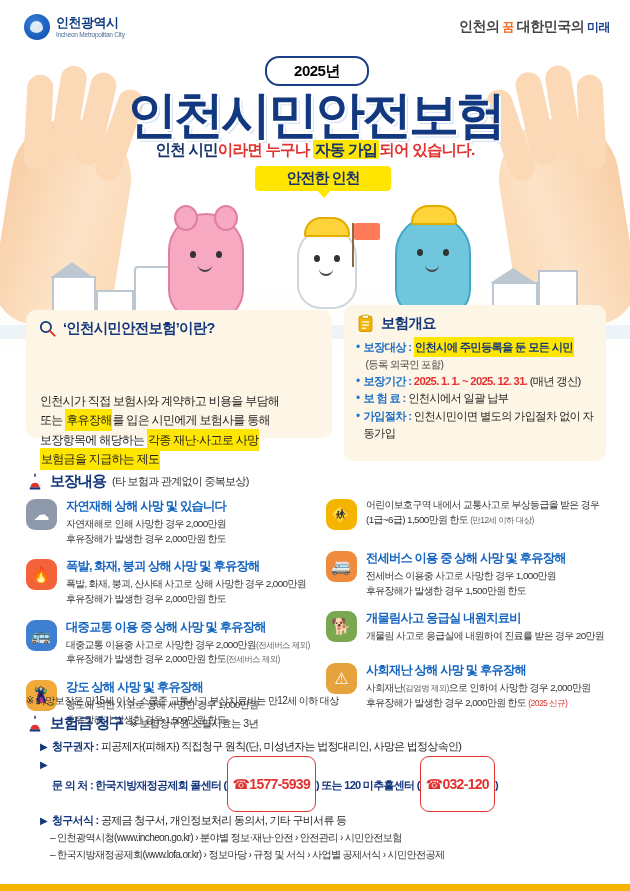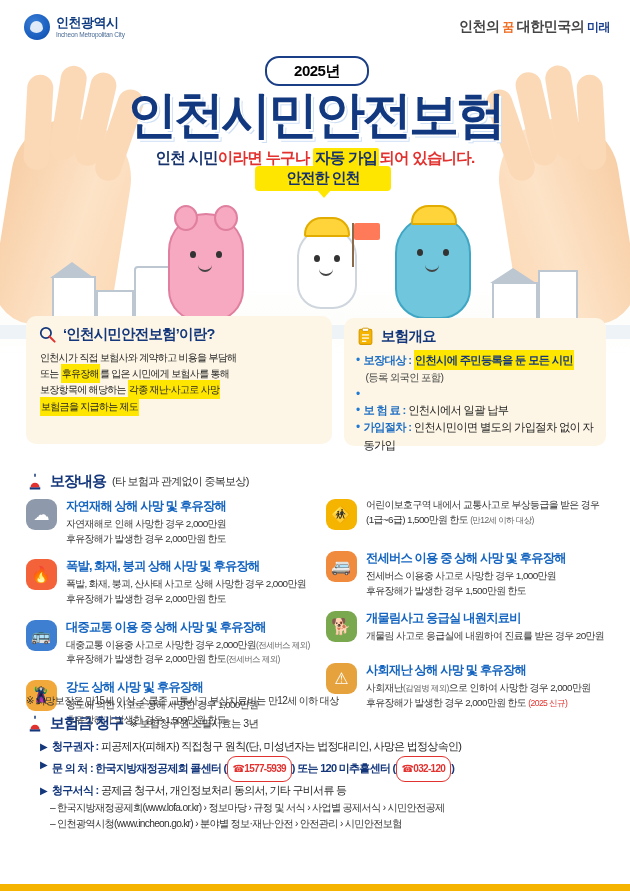--- a/index.html
+++ b/index.html
@@ -40,21 +40,21 @@
   .hand.r{right:4px;top:30px;transform:rotate(-9deg);
     background:linear-gradient(260deg,#f7cda4 0%,#fde3c7 60%,#fbd9b6 100%);}
   .finger{position:absolute;width:26px;height:95px;border-radius:16px;background:#fbd9b6;}
 
   .yearbox{position:absolute;left:265px;top:28px;width:100px;height:26px;border:2px solid #1b3f86;
     border-radius:14px;background:#fff;display:flex;align-items:center;justify-content:center;
     font-size:15px;font-weight:bold;color:#000000;letter-spacing:-.5px;}
   .title{position:absolute;left:0;top:54px;width:630px;text-align:center;
     font-size:50px;font-weight:bold;color:#12387f;letter-spacing:-3px;
     text-shadow:2px 2px 0 #ffffff, 3px 3px 0 #cfe0f5;}
-  .subtitle{position:absolute;left:0;top:120px;width:630px;text-align:center;font-size:15.5px;
+  .subtitle{position:absolute;left:0;top:112px;width:630px;text-align:center;font-size:15.5px;
     font-weight:bold;letter-spacing:-.8px;color:#e2322f;}
   .subtitle .blk{color:#16326d;}
   .subtitle .hl{background:#ffe600;padding:1px 2px;border-radius:2px;color:#16326d;}
   .safebox{position:absolute;left:255px;top:138px;width:136px;height:25px;background:#ffe600;
     border-radius:4px;display:flex;align-items:center;justify-content:center;
     font-size:15px;font-weight:bold;color:#16326d;letter-spacing:-1px;}
   .safebox:after{content:"";position:absolute;bottom:-7px;left:62px;border-left:7px solid transparent;
     border-right:7px solid transparent;border-top:8px solid #ffe600;}
 
   
@@ -78,26 +78,26 @@
 
   .houses{position:absolute;left:0;top:236px;width:630px;height:72px;}
   .house{position:absolute;background:#ffffff;border:2px solid #bcc7d2;}
   .roof{position:absolute;width:0;height:0;}
 
   .ground{position:absolute;left:0;top:297px;width:630px;height:14px;background:#eef3f7;}
 
   
   .panels{position:absolute;left:0;top:305px;width:630px;height:150px;}
   .panel{position:absolute;background:#fdf8ec;border-radius:10px;}
-  .panel.left{left:26px;top:11px;width:306px;height:128px;background:#fdf6e6;}
-  .panel.right{left:344px;top:13px;width:262px;height:128px;background:#fdf6e6;}
+  .panel.left{left:26px;top:5px;width:306px;height:128px;background:#fdf6e6;}
+  .panel.right{left:344px;top:0;width:262px;height:156px;background:#fdf6e6;}
   .p-head{display:flex;align-items:center;gap:6px;padding:9px 0 0 12px;}
   .p-head .ic{width:19px;height:19px;}
   .p-title{font-size:14.5px;font-weight:bold;color:#14377c;letter-spacing:-.8px;}
-  .p-body{padding:6px 12px 0 14px;font-size:10px;line-height:1.62;letter-spacing:-.7px;color:#222;}
+  .p-body{padding:6px 12px 0 14px;font-size:12px;line-height:1.62;letter-spacing:-.7px;color:#222;margin-top:48px;}
   .hl-y{background:#ffe600;padding:4px 1px;}
   .bullet-line{display:flex;gap:4px;font-size:11.3px;line-height:1.55;letter-spacing:-.7px;
     padding:0 8px 0 12px;}
   .bullet-line .dot{color:#1f7ad6;font-size:12px;line-height:1.35;}
   .bl-label{color:#1f6fc4;font-weight:bold;white-space:nowrap;}
   .bl-val{color:#222;}
   .bl-val .red{color:#e2322f;font-weight:bold;}
   .bl-sub{display:block;padding-left:2px;color:#444;font-size:10.4px;}
   .sec-head{display:flex;align-items:center;gap:6px;}
   .sec-title{font-size:15px;font-weight:bold;color:#14377c;letter-spacing:-1px;}
@@ -121,21 +121,21 @@
   .claim{position:absolute;top:714px;left:0;width:630px;height:170px;}
   .claim-head{position:absolute;left:26px;top:0;display:flex;align-items:center;gap:6px;}
   .claim-sub{font-size:10.5px;color:#333;letter-spacing:-.6px;}
   .claim-body{position:absolute;left:40px;top:24px;width:570px;}
   .cl-row{display:flex;gap:5px;font-size:11px;line-height:1.62;letter-spacing:-.7px;color:#222;}
   .cl-arrow{color:#14377c;font-size:10px;line-height:1.7;}
   .cl-key{color:#14377c;font-weight:bold;white-space:nowrap;}
   .cl-val .navy{color:#14377c;font-weight:bold;}
   .cl-sub{font-size:10.2px;color:#333;letter-spacing:-.7px;line-height:1.6;padding-left:10px;}
   .phone-pill{display:inline-block;background:#fff;border:1px solid #e2322f;border-radius:9px;
-    padding:4px 5px;color:#e2322f;font-weight:bold;font-size:10px;}
+    padding:16px 5px;color:#e2322f;font-weight:bold;font-size:14px;}
 
   .footline{position:absolute;left:0;bottom:0;width:630px;height:7px;background:#f4b400;}
 </style>
 </head>
 <body>
 
 <div class="poster">
 
   <div class="topbar">
     <div class="logo">
@@ -243,20 +243,22 @@
       </div>
       <div style="padding-top:6px;">
         <div class="bullet-line">
           <span class="dot">•</span>
           <span><span class="bl-label">보장대상 :</span>
           <span class="bl-val"><span class="hl-y" style="font-weight:bold;color:#14377c;">인천시에 주민등록을 둔 모든 시민</span></span>
           <span class="bl-sub">(등록 외국인 포함)</span></span>
         </div>
         <div class="bullet-line">
           <span class="dot">•</span>
+          <span><span class="bl-label">보장기간 :</span>
+          <span class="bl-val"><span class="red">2025. 1. 1. ~ 2025. 12. 31.</span><span> (매년 갱신)</span></span></span>
         </div>
         <div class="bullet-line">
           <span class="dot">•</span>
           <span><span class="bl-label">보 험 료 :</span>
           <span class="bl-val">인천시에서 일괄 납부</span></span>
         </div>
         <div class="bullet-line">
           <span class="dot">•</span>
           <span><span class="bl-label">가입절차 :</span>
           <span class="bl-val">인천시민이면 별도의 가입절차 없이 자동가입</span></span>
@@ -274,21 +276,21 @@
       </svg>
       <span class="sec-title">보장내용</span>
       <span class="sec-sub">(타 보험과 관계없이 중복보상)</span>
     </div>
 
     <div class="cov-grid">
 
       <div class="cov-col c1">
         <div class="cov-item">
           <div class="cov-ic" style="background:#8e9aab;">☁</div>
-          <div class="cov-t">자연재해 상해 사망 및 후유장해</div>
+          <div class="cov-t">자연재해 상해 사망 및 있습니다</div>
           <div class="cov-d">자연재해로 인해 사망한 경우 2,000만원<br>후유장해가 발생한 경우 2,000만원 한도</div>
         </div>
         <div class="cov-item">
           <div class="cov-ic" style="background:#f4623a;">🔥</div>
           <div class="cov-t">폭발, 화재, 붕괴 상해 사망 및 후유장해</div>
           <div class="cov-d">폭발, 화재, 붕괴, 산사태 사고로 상해 사망한 경우 2,000만원<br>후유장해가 발생한 경우 2,000만원 한도</div>
         </div>
         <div class="cov-item">
           <div class="cov-ic" style="background:#3f7fd1;">🚌</div>
           <div class="cov-t">대중교통 이용 중 상해 사망 및 후유장해</div>
@@ -352,19 +354,19 @@
             <span class="navy">한국지방재정공제회 콜센터 (</span><span class="phone-pill">☎1577-5939</span><span class="navy">) 또는 120 미추홀센터 (</span><span class="phone-pill">☎032-120</span><span class="navy">)</span>
           </span></span>
       </div>
 
       <div class="cl-row">
         <span class="cl-arrow">▶</span>
         <span><span class="cl-key">청구서식 :</span>
         <span class="cl-val">공제금 청구서, 개인정보처리 동의서, 기타 구비서류 등</span></span>
       </div>
 
+      <div class="cl-sub">– 인천광역시청(www.incheon.go.kr)  ›  분야별 정보·재난·안전  ›  안전관리  ›  시민안전보험</div>
       <div class="cl-sub">– 한국지방재정공제회(www.lofa.or.kr)  ›  정보마당  ›  규정 및 서식  ›  사업별 공제서식  ›  시민안전공제</div>
-      <div class="cl-sub">– 인천광역시청(www.incheon.go.kr)  ›  분야별 정보·재난·안전  ›  안전관리  ›  시민안전보험</div>
     </div>
   </div>
 
   <div class="footline"></div>
 </div>
 
 </body></html>

